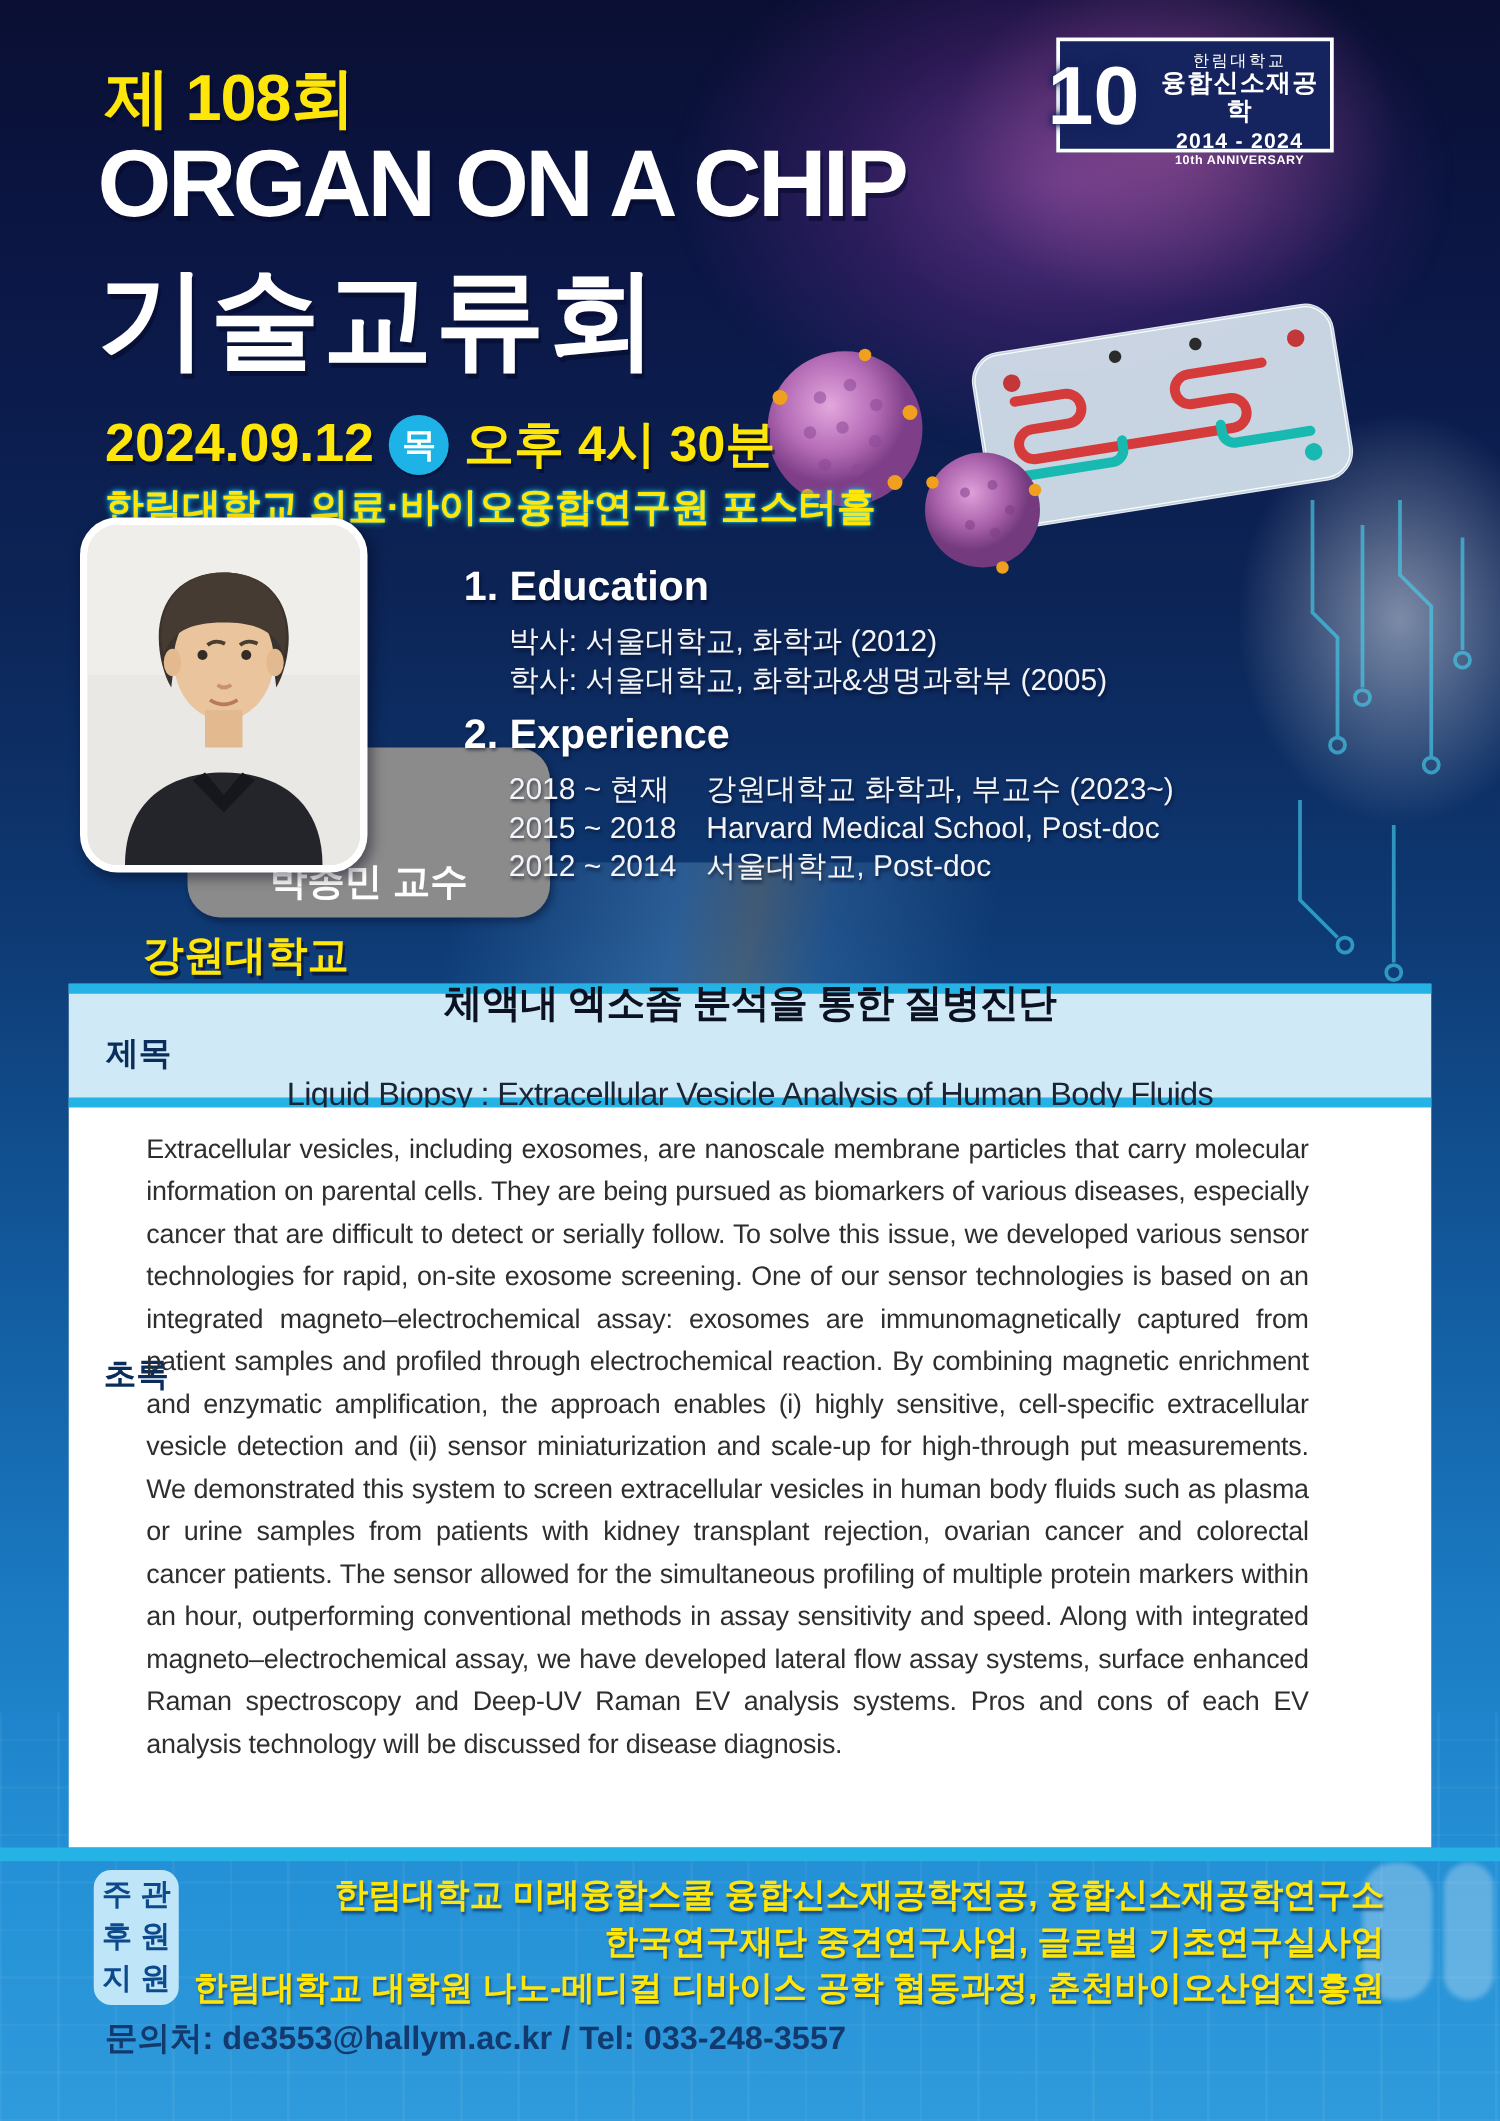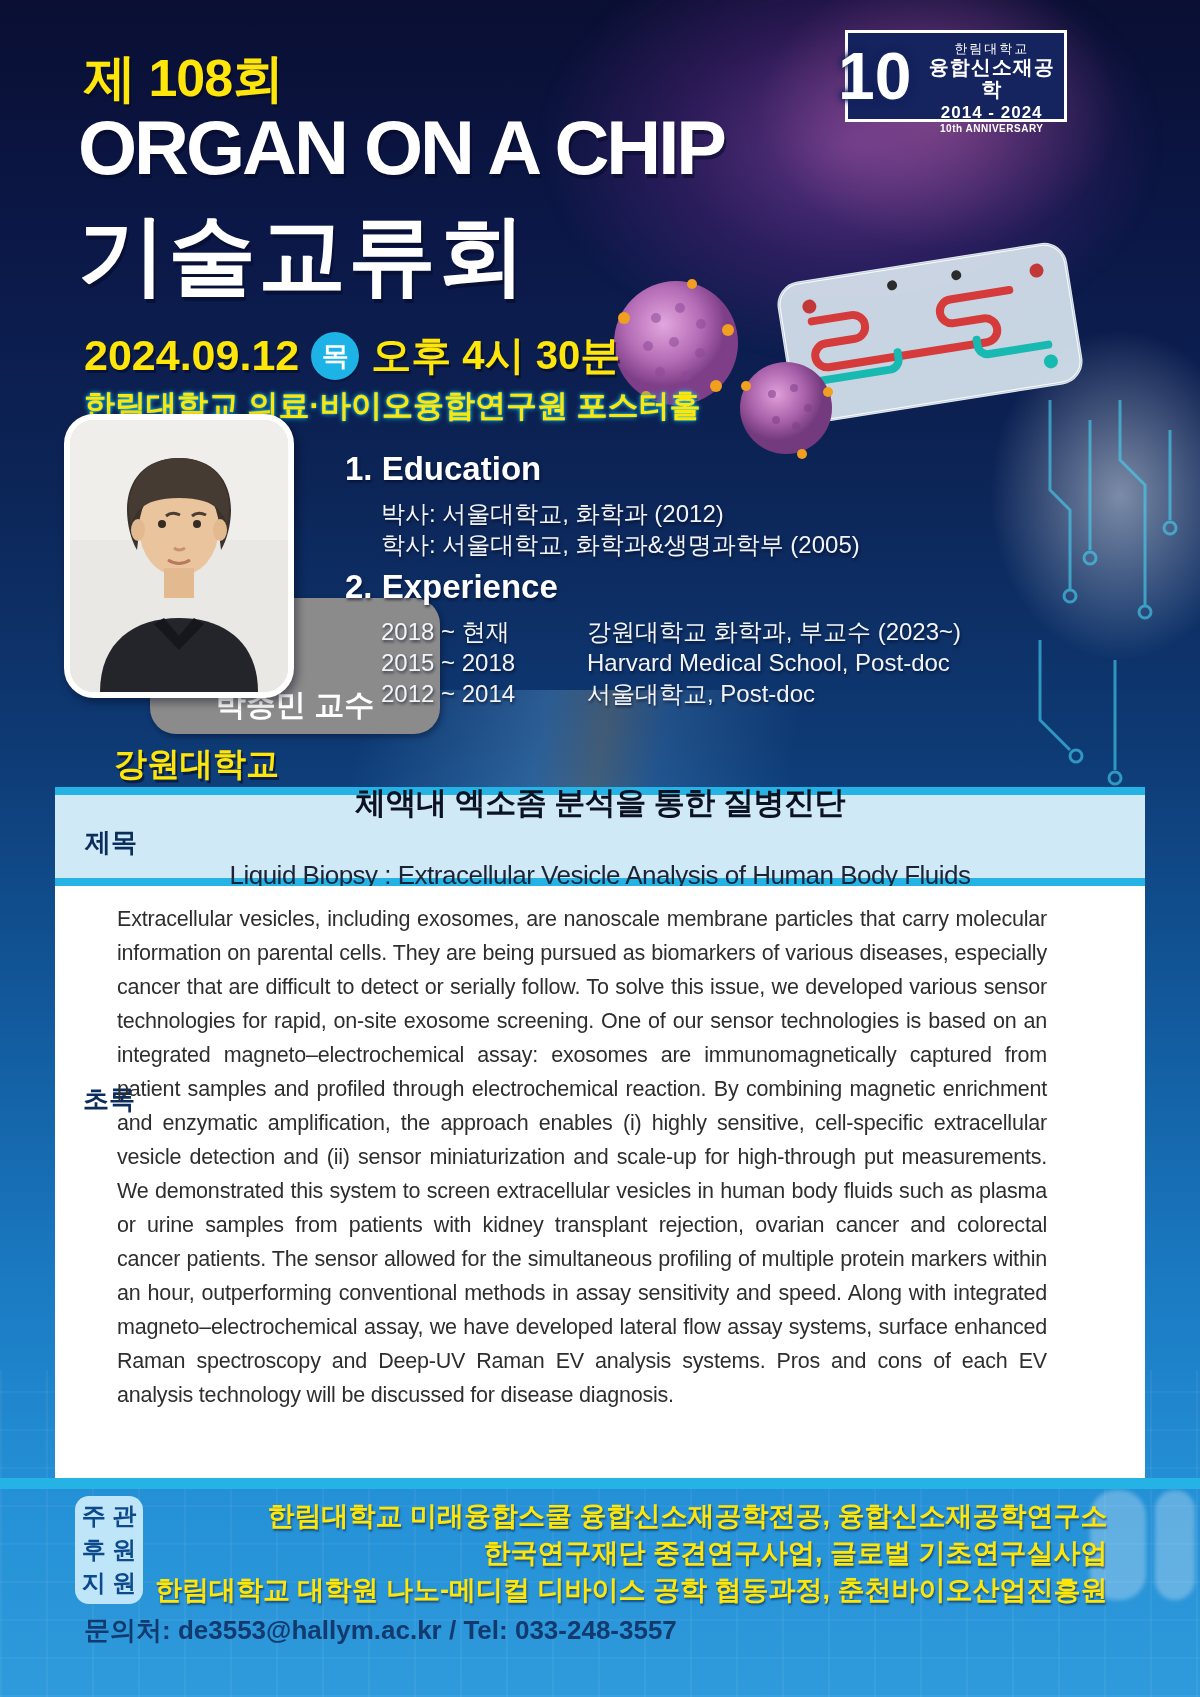--- a/index.html
+++ b/index.html
@@ -58,28 +58,28 @@
   .name-tag { left:150px; top:598px; width:290px; height:136px; background:#8b8b8b;
     border-radius:26px; z-index:1; display:flex; align-items:flex-end; justify-content:center;
     padding-bottom:8px; box-shadow:2px 3px 6px rgba(0,0,20,.35); }
   .name-tag span { color:#fff; font-size:30px; font-weight:bold; }
   .photo { left:64px; top:414px; width:230px; height:284px; border-radius:30px;
     border:6px solid #ffffff; overflow:hidden; z-index:2; background:#e7e6e2;
     box-shadow:3px 4px 10px rgba(0,0,25,.45); }
   .affiliation { left:114px; top:742px; font-size:33px; font-weight:bold; color:#ffe60a;
     text-shadow:2px 3px 0 rgba(5,10,40,.6); z-index:2; }
 
-  .cv { color:#fff; z-index:2; }
+  .cv { color:#fff; z-index:2;margin-left:26px; }
   .cv-heading { font-size:33px; font-weight:600; color:#ffffff; text-shadow:1px 2px 3px rgba(0,5,30,.6); }
   .cv-line { font-size:24px; color:#f2f4f8; text-shadow:1px 2px 3px rgba(0,5,30,.6); line-height:31px; }
   .edu-block { left:345px; top:450px; }
   .edu-lines { margin-left:36px; margin-top:10px; }
   .exp-block { left:345px; top:568px; }
   .exp-rows { margin-left:36px; margin-top:10px; }
-  .exp-row { display:flex;gap:48px; }
+  .exp-row { display:flex; }
   .exp-period { width:158px; flex:0 0 158px; }
   .exp-line { display:block; }
   .exp-line:empty { display:none; }
 
   
   .title-box { left:55px; top:787px; width:1090px; height:99px; background:#cfe9f6;
     border-top:8px solid #25b2e5; border-bottom:8px solid #25b2e5; z-index:2;
     display:flex; flex-direction:column; align-items:center; justify-content:center;gap:16px; }
   .title-label { position:absolute; left:30px; top:30px; font-size:26px; font-weight:bold; color:#0a2d5c; }
   .title-ko { font-size:31px; font-weight:bold; color:#0d1222; letter-spacing:-.5px; }

